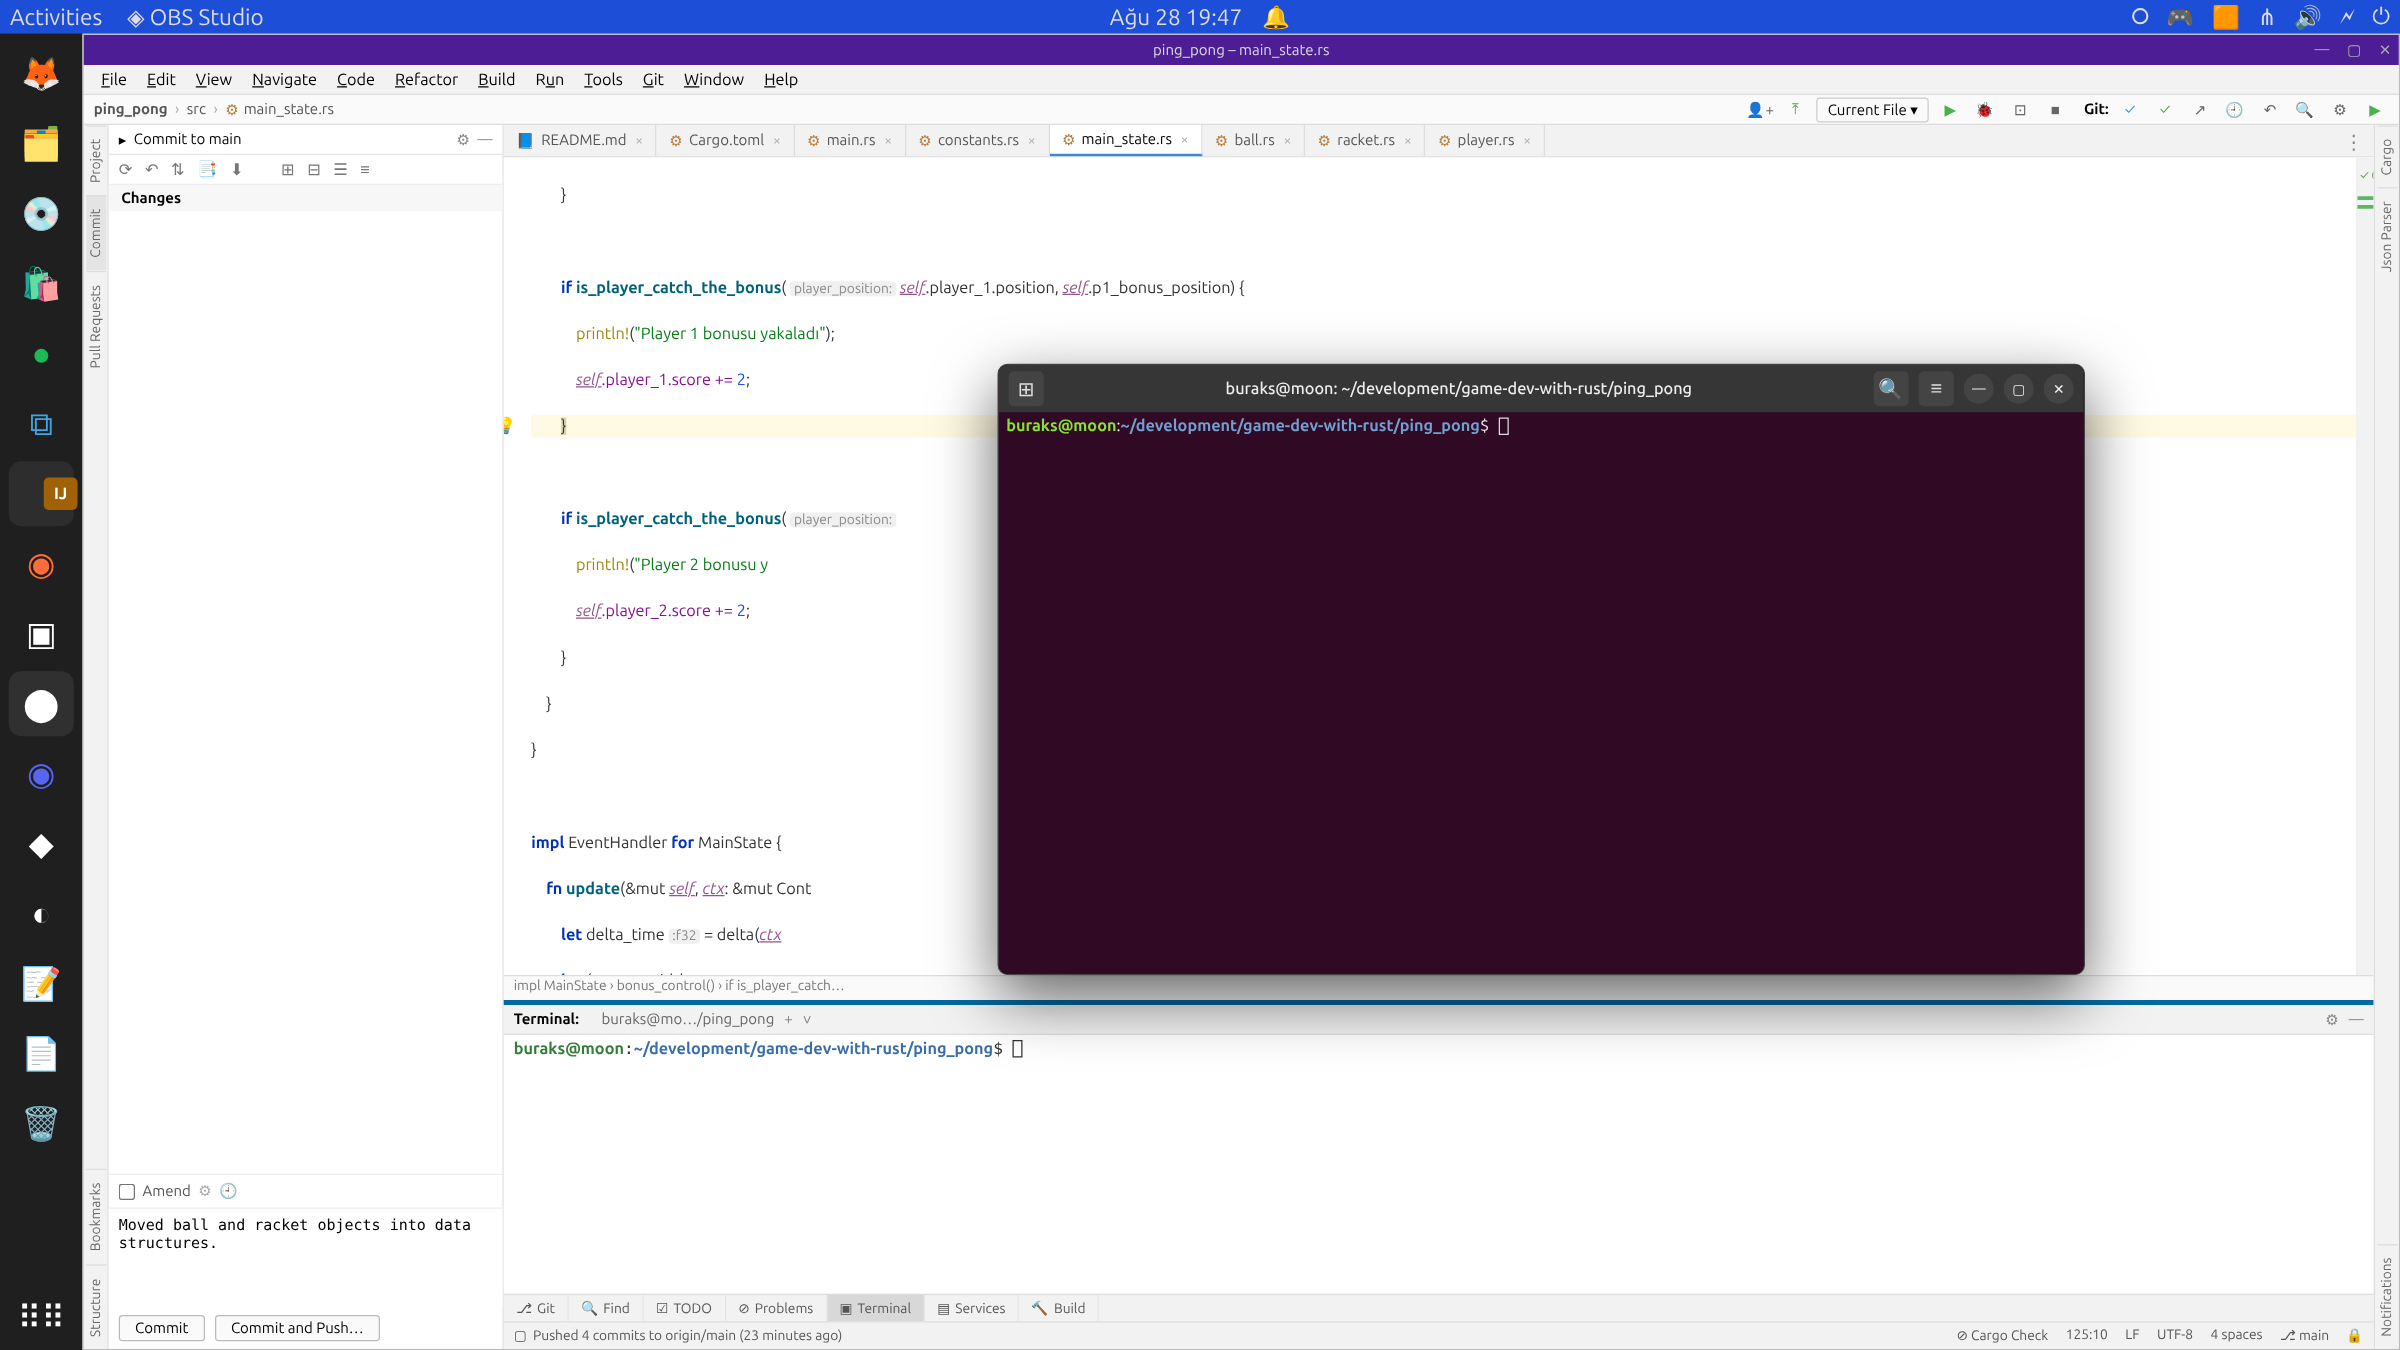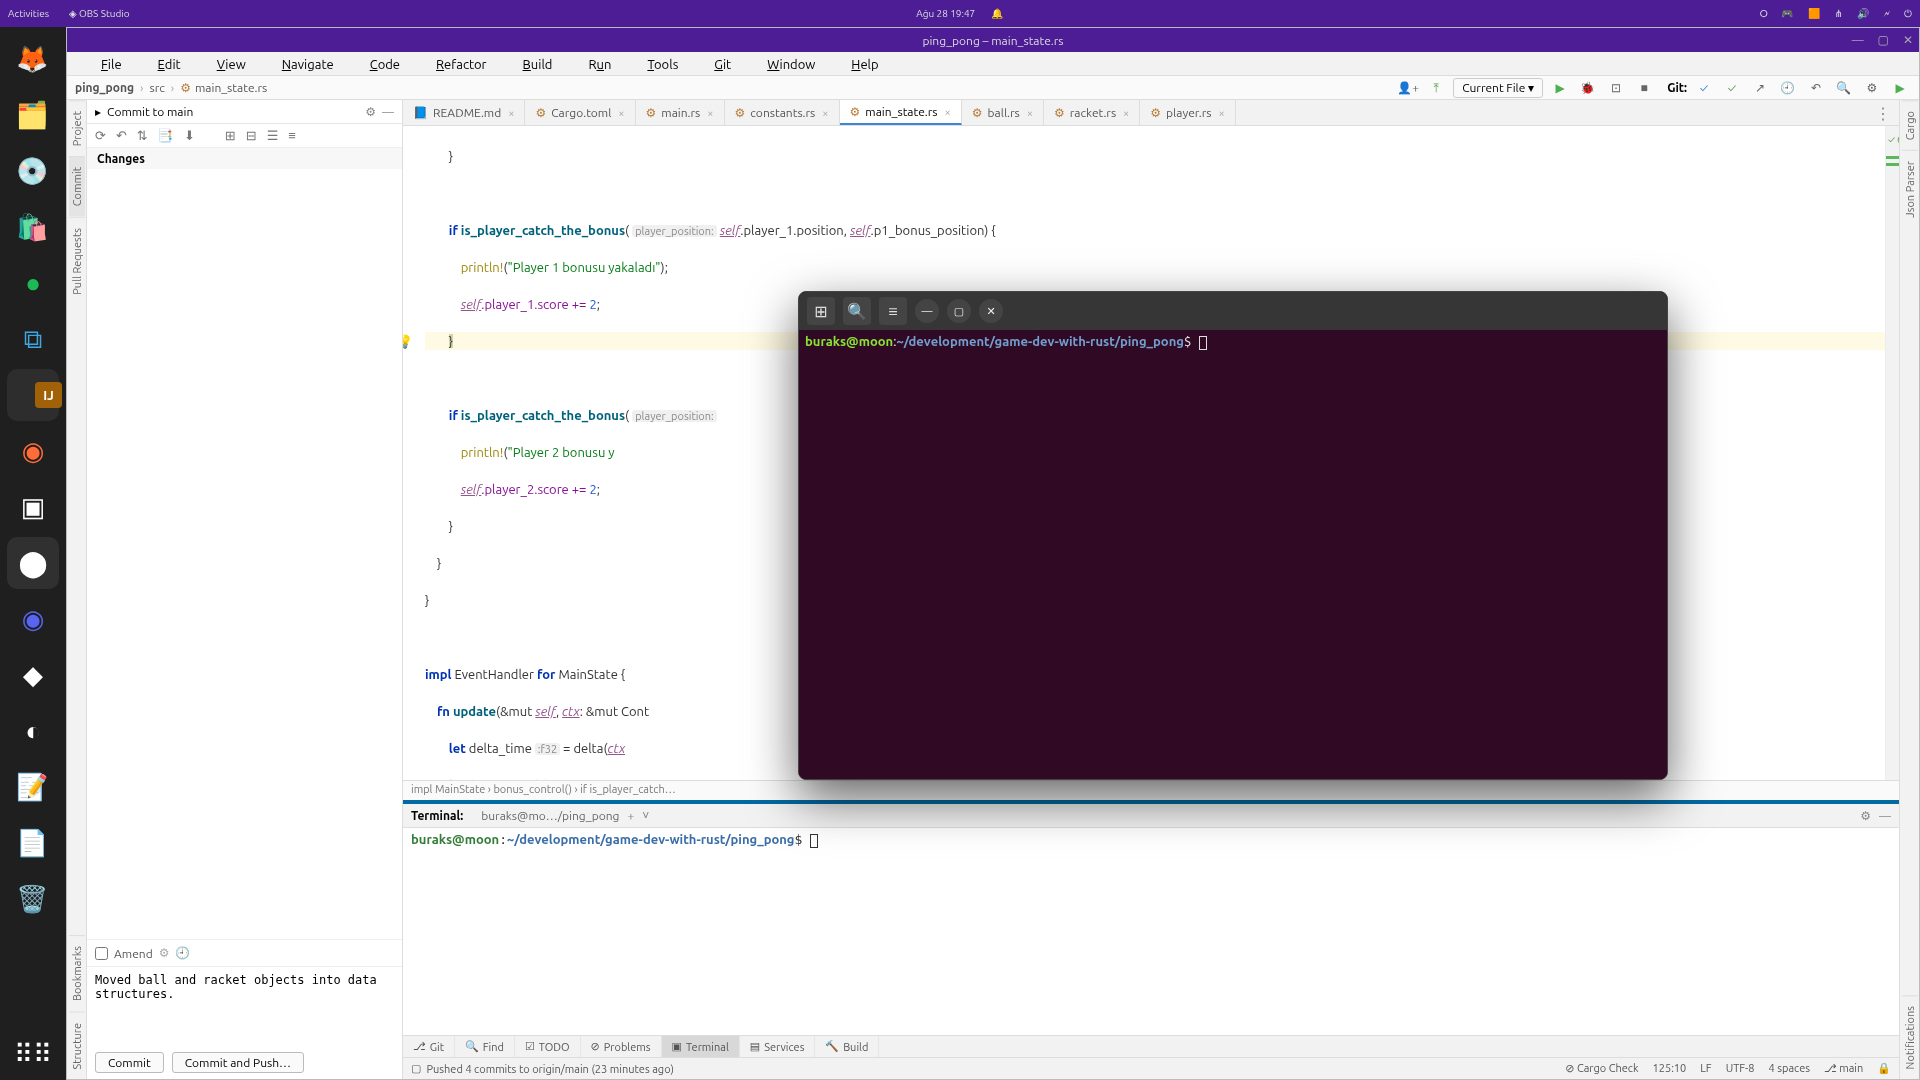--- a/index.html
+++ b/index.html
@@ -1,36 +1,36 @@
 <!DOCTYPE html>
 <html><head>
 <meta charset="utf-8">
 <style>
 * { margin: 0; padding: 0; box-sizing: border-box; font-family: Ubuntu, sans-serif; }
 body { width: 1920px; height: 1080px; overflow: hidden; background: #2d2d2d; position: relative; }
 
 
-.gnome-bar { height: 27px; background: #4c1d95; color: #ddd; display: flex; align-items: center; font-size: 10px; padding: 0 8px; }
+.gnome-bar { height: 27px; background: #1d4ed8; color: #ddd; display: flex; align-items: center; font-size: 18px; padding: 0 8px; }
 .gnome-bar .center { position: absolute; left: 50%; transform: translateX(-50%); display: flex; gap: 16px; align-items: center; }
 .gnome-bar .right { margin-left: auto; display: flex; gap: 14px; align-items: center; }
 .gnome-bar .left { display: flex; gap: 20px; align-items: center; }
 
 
 .dock { position: absolute; left: 0; top: 27px; bottom: 0; width: 66px; background: rgba(30,30,30,0.9); display: flex; flex-direction: column; align-items: center; padding-top: 6px; gap: 4px; }
 .dock-item { width: 52px; height: 52px; border-radius: 10px; display: flex; align-items: center; justify-content: center; font-size: 26px; color: #fff; }
 .dock-item.active { background: rgba(255,255,255,0.08); }
 .dock-spacer { flex: 1; }
 
 
 .ide { position: absolute; left: 66px; top: 27px; right: 0; bottom: 0; background: #fff; display: flex; flex-direction: column; border: 1px solid #bbb; }
 .ide-title { height: 24px; background: #4c1d95; color: #ddd; font-size: 12px; display: flex; align-items: center; justify-content: center; position: relative; }
 .ide-title .winbtns { position: absolute; right: 6px; display: flex; gap: 14px; color: #aaa; }
 
 .menubar { height: 24px; background: #f2f2f2; border-bottom: 1px solid #ddd; display: flex; align-items: center; padding: 0 8px; gap: 4px; font-size: 13px; }
-.menubar span { padding: 2px 6px; margin-left: 20px; }
+.menubar span { padding: 2px 6px; }
 .menubar span u { text-decoration: underline; }
 
 .navbar { height: 24px; background: #fafafa; border-bottom: 1px solid #ddd; display: flex; align-items: center; padding: 0 8px; font-size: 12px; gap: 4px; }
 .navbar .crumb { color: #555; }
 .navbar .sep { color: #aaa; margin: 0 2px; }
 .navbar .toolbar-right { margin-left: auto; display: flex; gap: 6px; align-items: center; }
 .tbtn { width: 22px; height: 20px; display: inline-flex; align-items: center; justify-content: center; color: #666; border-radius: 3px; }
 .runcfg { border: 1px solid #ccc; padding: 2px 8px; border-radius: 3px; font-size: 12px; }
 .git-label { font-weight: bold; margin-left: 6px; }
 
@@ -378,20 +378,21 @@
       <div class="vtab">Json Parser</div>
       <div style="flex:1"></div>
       <div class="vtab">Notifications</div>
     </div>
   </div>
 </div>
 
 <div class="gterm">
   <div class="gterm-bar">
     <div class="tbtn2">⊞</div>
+    <div class="title">buraks@moon: ~/development/game-dev-with-rust/ping_pong</div>
     <div class="tbtn2">🔍</div>
     <div class="tbtn2">≡</div>
     <div class="wbtn">—</div>
     <div class="wbtn">▢</div>
     <div class="wbtn">✕</div>
   </div>
   <div class="gterm-body">
     <span class="u">buraks@moon</span><span style="color:#eee">:</span><span class="p">~/development/game-dev-with-rust/ping_pong</span><span style="color:#eee">$</span> <span class="cursor"></span>
   </div>
 </div>

